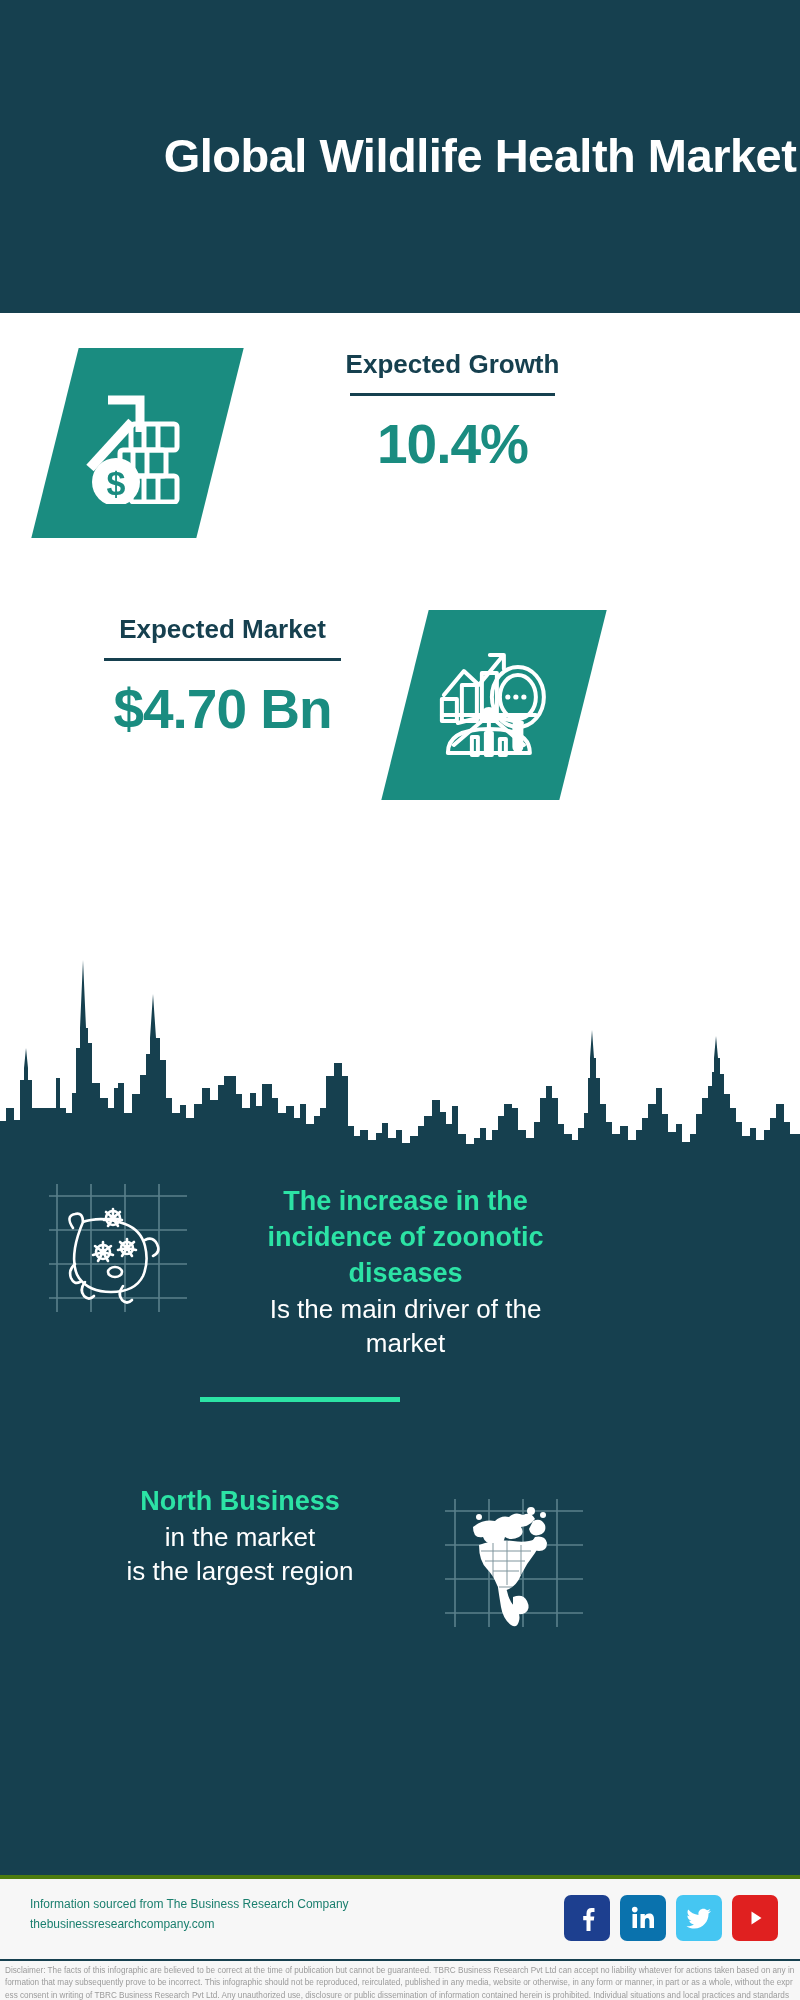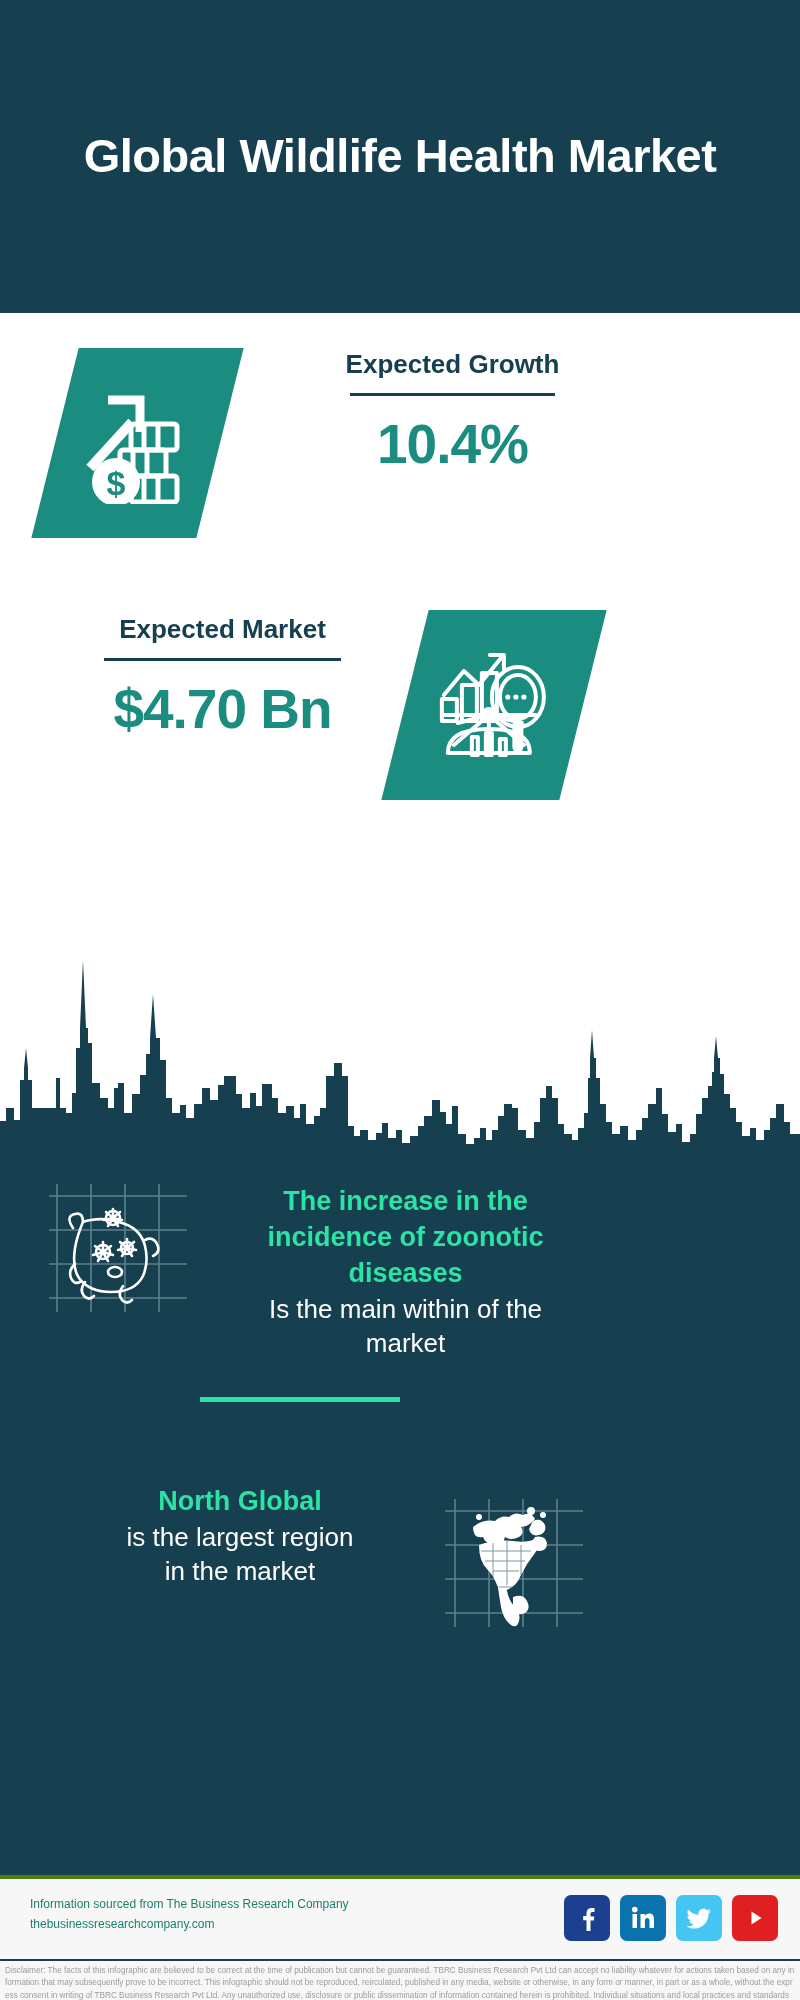--- a/index.html
+++ b/index.html
@@ -8,21 +8,21 @@
     background:#ffffff;
     font-family:"Liberation Sans", sans-serif;
     overflow:hidden;
   }
   .page { position:relative; width:800px; height:2000px; background:#ffffff; }
 
   
   .header {
     position:absolute; top:0; left:0; width:800px; height:313px;
     background:#16404f;
-    display:flex; align-items:center; justify-content:center;
+    display:flex; align-items:center; justify-content:flex-end;
   }
   .header-title {
     color:#ffffff;
     font-size:47px; font-weight:bold; line-height:1.20;
     text-align:center; letter-spacing:-0.5px;
     width:640px;
   }
 
   
   .white-zone {
@@ -269,31 +269,31 @@
               <path d="M58 74 l0 -10 M58 74 l8 -6 M58 74 l-8 -6 M58 74 l10 3 M58 74 l-10 3 M58 74 l5 9 M58 74 l-5 9"></path>
               <circle cx="58" cy="74" r="7"></circle>
               <path d="M82 70 l0 -9 M82 70 l7 -6 M82 70 l-7 -6 M82 70 l9 2 M82 70 l-9 2 M82 70 l5 8 M82 70 l-5 8"></path>
               <circle cx="82" cy="70" r="6"></circle>
               <ellipse cx="70" cy="94" rx="7" ry="5"></ellipse>
             </g>
           </svg>
         </div>
         <div class="driver-text">
           <span class="hl">The increase in the incidence of zoonotic diseases</span>
-          <span class="sub">Is the main within of the market</span>
+          <span class="sub">Is the main driver of the market</span>
         </div>
       </div>
 
       <div class="green-rule"></div>
 
       <div class="region-row">
         <div class="region-text">
-          <span class="hl">North Global</span>
+          <span class="hl">North Business</span>
+          <span class="sub">in the market</span>
           <span class="sub">is the largest region</span>
-          <span class="sub">in the market</span>
         </div>
         <div class="region-icon">
           <svg width="155" height="140" viewBox="0 0 155 140">
             <g stroke="#7fa3ad" stroke-width="1.6" opacity="0.65">
               <line x1="20" y1="6" x2="20" y2="134"></line>
               <line x1="54" y1="6" x2="54" y2="134"></line>
               <line x1="88" y1="6" x2="88" y2="134"></line>
               <line x1="122" y1="6" x2="122" y2="134"></line>
               <line x1="10" y1="18" x2="148" y2="18"></line>
               <line x1="10" y1="52" x2="148" y2="52"></line>

